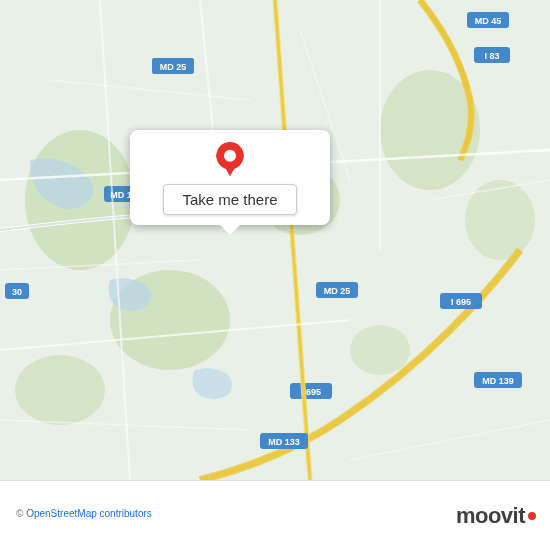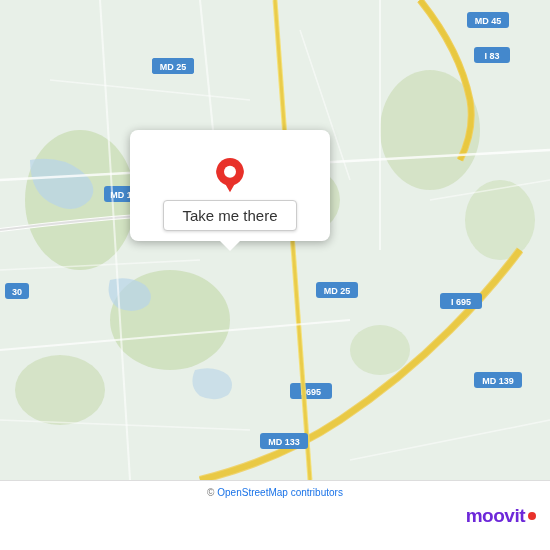--- a/index.html
+++ b/index.html
@@ -32,21 +32,21 @@
       position: absolute;
       top: 130px;
       left: 130px;
       width: 200px;
       background: white;
       border-radius: 8px;
       box-shadow: 0 2px 10px rgba(0,0,0,0.3);
       display: flex;
       flex-direction: column;
       align-items: center;
-      padding: 28px 16px 10px 16px;
+      padding: 12px 16px 10px 16px;
       z-index: 10;
     }
 
     #callout::after {
       content: '';
       position: absolute;
       bottom: -10px;
       left: 50%;
       transform: translateX(-50%);
       width: 0;
@@ -73,21 +73,21 @@
       font-weight: 500;
       box-shadow: 0 1px 3px rgba(0,0,0,0.15);
     }
 
     
     #info-bar {
       width: 550px;
       height: 70px;
       background: white;
       display: flex;
-      flex-direction: row;
+      flex-direction: column;
       justify-content: center;
       padding: 6px 16px 6px 16px;
       border-top: 1px solid #ddd;
       position: relative;
     }
 
     #osm-attribution {
       font-size: 10px;
       color: #777;
       margin-bottom: 4px;
@@ -108,23 +108,23 @@
       position: absolute;
       right: 14px;
       top: 50%;
       transform: translateY(-50%);
       display: flex;
       align-items: center;
       gap: 2px;
     }
 
     #moovit-text {
-      font-size: 19px;
+      font-size: 22px;
       font-weight: bold;
-      color: #6d28d9;
+      color: #404040;
       letter-spacing: -0.5px;
     }
 
     #moovit-dot {
       width: 8px;
       height: 8px;
       background: #e8312a;
       border-radius: 50%;
       display: inline-block;
       margin-left: 1px;

